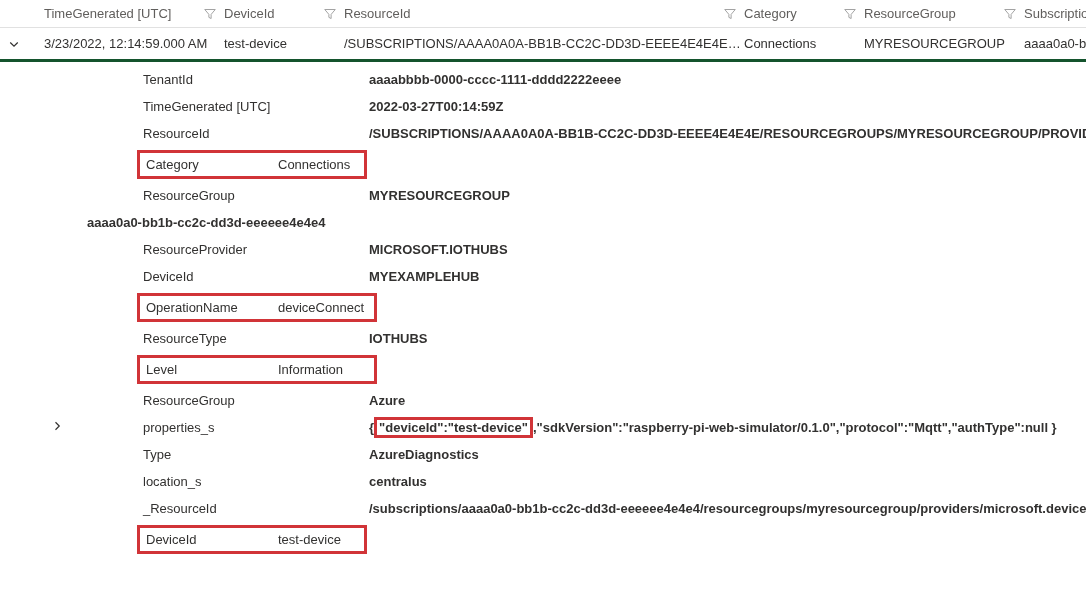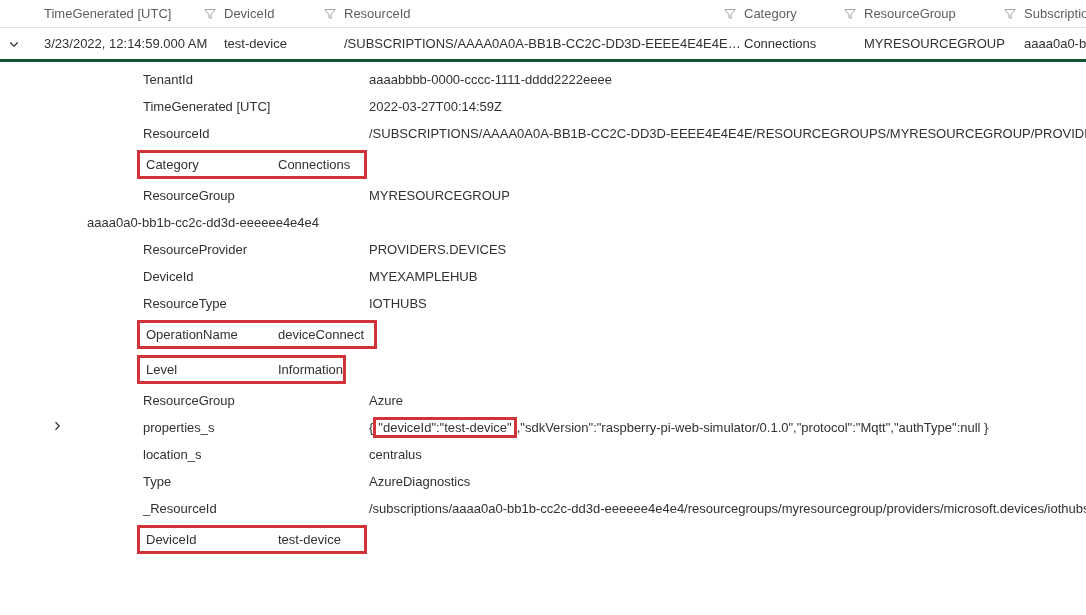--- a/index.html
+++ b/index.html
@@ -70,20 +70,21 @@
     .detail-expand {
       width: 55px;
       flex-shrink: 0;
       display: flex;
       justify-content: flex-end;
       padding-right: 8px;
     }
     .detail-value {
       flex: 1;
       padding-left: 16px;
+      font-weight: bold;
     }
     .hl {
       border: 3px solid #d13438;
     }
     .hl-inline {
       border: 3px solid #d13438;
       padding: 0 2px;
     }
     svg { display:block; }
     .filter-svg { width:12px; height:12px; }
@@ -192,49 +193,49 @@
   </div>
 
   <div class="detail-row">
     <div class="detail-expand"></div>
     <div class="detail-value">aaaa0a0-bb1b-cc2c-dd3d-eeeeee4e4e4</div>
   </div>
 
   <div class="detail-row">
     <div class="detail-expand"></div>
     <div class="detail-label-wrap"><span>ResourceProvider</span></div>
-    <div class="detail-value">PROVIDERS.DEVICES</div>
+    <div class="detail-value">MICROSOFT.IOTHUBS</div>
   </div>
 
   <div class="detail-row">
     <div class="detail-expand"></div>
     <div class="detail-label-wrap"><span>DeviceId</span></div>
     <div class="detail-value">MYEXAMPLEHUB</div>
-  </div>
-
-  <div class="detail-row">
-    <div class="detail-expand"></div>
-    <div class="detail-label-wrap"><span>ResourceType</span></div>
-    <div class="detail-value">IOTHUBS</div>
   </div>
 
   <div class="detail-row" style="padding:3px 8px">
     <div class="detail-expand"></div>
     <div style="padding-left:66px; flex-shrink:0;">
       <span class="hl" style="display:inline-flex; align-items:center; width:240px; padding:4px 0 4px 6px; box-sizing:border-box;">
         <span style="width:132px; display:inline-block;">OperationName</span>
         <span>deviceConnect</span>
       </span>
     </div>
   </div>
 
-  <div class="detail-row" style="padding:3px 8px">
-    <div class="detail-expand"></div>
-    <div style="padding-left:66px; flex-shrink:0;">
-      <span class="hl" style="display:inline-flex; align-items:center; width:209px; padding:4px 0 4px 6px; box-sizing:border-box;">
+  <div class="detail-row">
+    <div class="detail-expand"></div>
+    <div class="detail-label-wrap"><span>ResourceType</span></div>
+    <div class="detail-value">IOTHUBS</div>
+  </div>
+
+  <div class="detail-row" style="padding:3px 8px">
+    <div class="detail-expand"></div>
+    <div style="padding-left:66px; flex-shrink:0;">
+      <span class="hl" style="display:inline-flex; align-items:center; width:240px; padding:4px 0 4px 6px; box-sizing:border-box;">
         <span style="width:132px; display:inline-block;">Level</span>
         <span>Information</span>
       </span>
     </div>
   </div>
 
   <div class="detail-row">
     <div class="detail-expand"></div>
     <div class="detail-label-wrap"><span>ResourceGroup</span></div>
     <div class="detail-value">Azure</div>
@@ -249,28 +250,28 @@
       </span>
     </div>
     <div class="detail-label-wrap"><span>properties_s</span></div>
     <div class="detail-value">
       <span>{</span><span class="hl-inline">"deviceId":"test-device"</span><span>,"sdkVersion":"raspberry-pi-web-simulator/0.1.0","protocol":"Mqtt","authType":null }</span>
     </div>
   </div>
 
   <div class="detail-row">
     <div class="detail-expand"></div>
+    <div class="detail-label-wrap"><span>Type</span></div>
+    <div class="detail-value">AzureDiagnostics</div>
+  </div>
+
+  <div class="detail-row">
+    <div class="detail-expand"></div>
     <div class="detail-label-wrap"><span>location_s</span></div>
     <div class="detail-value">centralus</div>
-  </div>
-
-  <div class="detail-row">
-    <div class="detail-expand"></div>
-    <div class="detail-label-wrap"><span>Type</span></div>
-    <div class="detail-value">AzureDiagnostics</div>
   </div>
 
   <div class="detail-row">
     <div class="detail-expand"></div>
     <div class="detail-label-wrap"><span>_ResourceId</span></div>
     <div class="detail-value">/subscriptions/aaaa0a0-bb1b-cc2c-dd3d-eeeeee4e4e4/resourcegroups/myresourcegroup/providers/microsoft.devices/iothubs/myexamplehub</div>
   </div>
 
   <div class="detail-row" style="padding:3px 8px">
     <div class="detail-expand"></div>

